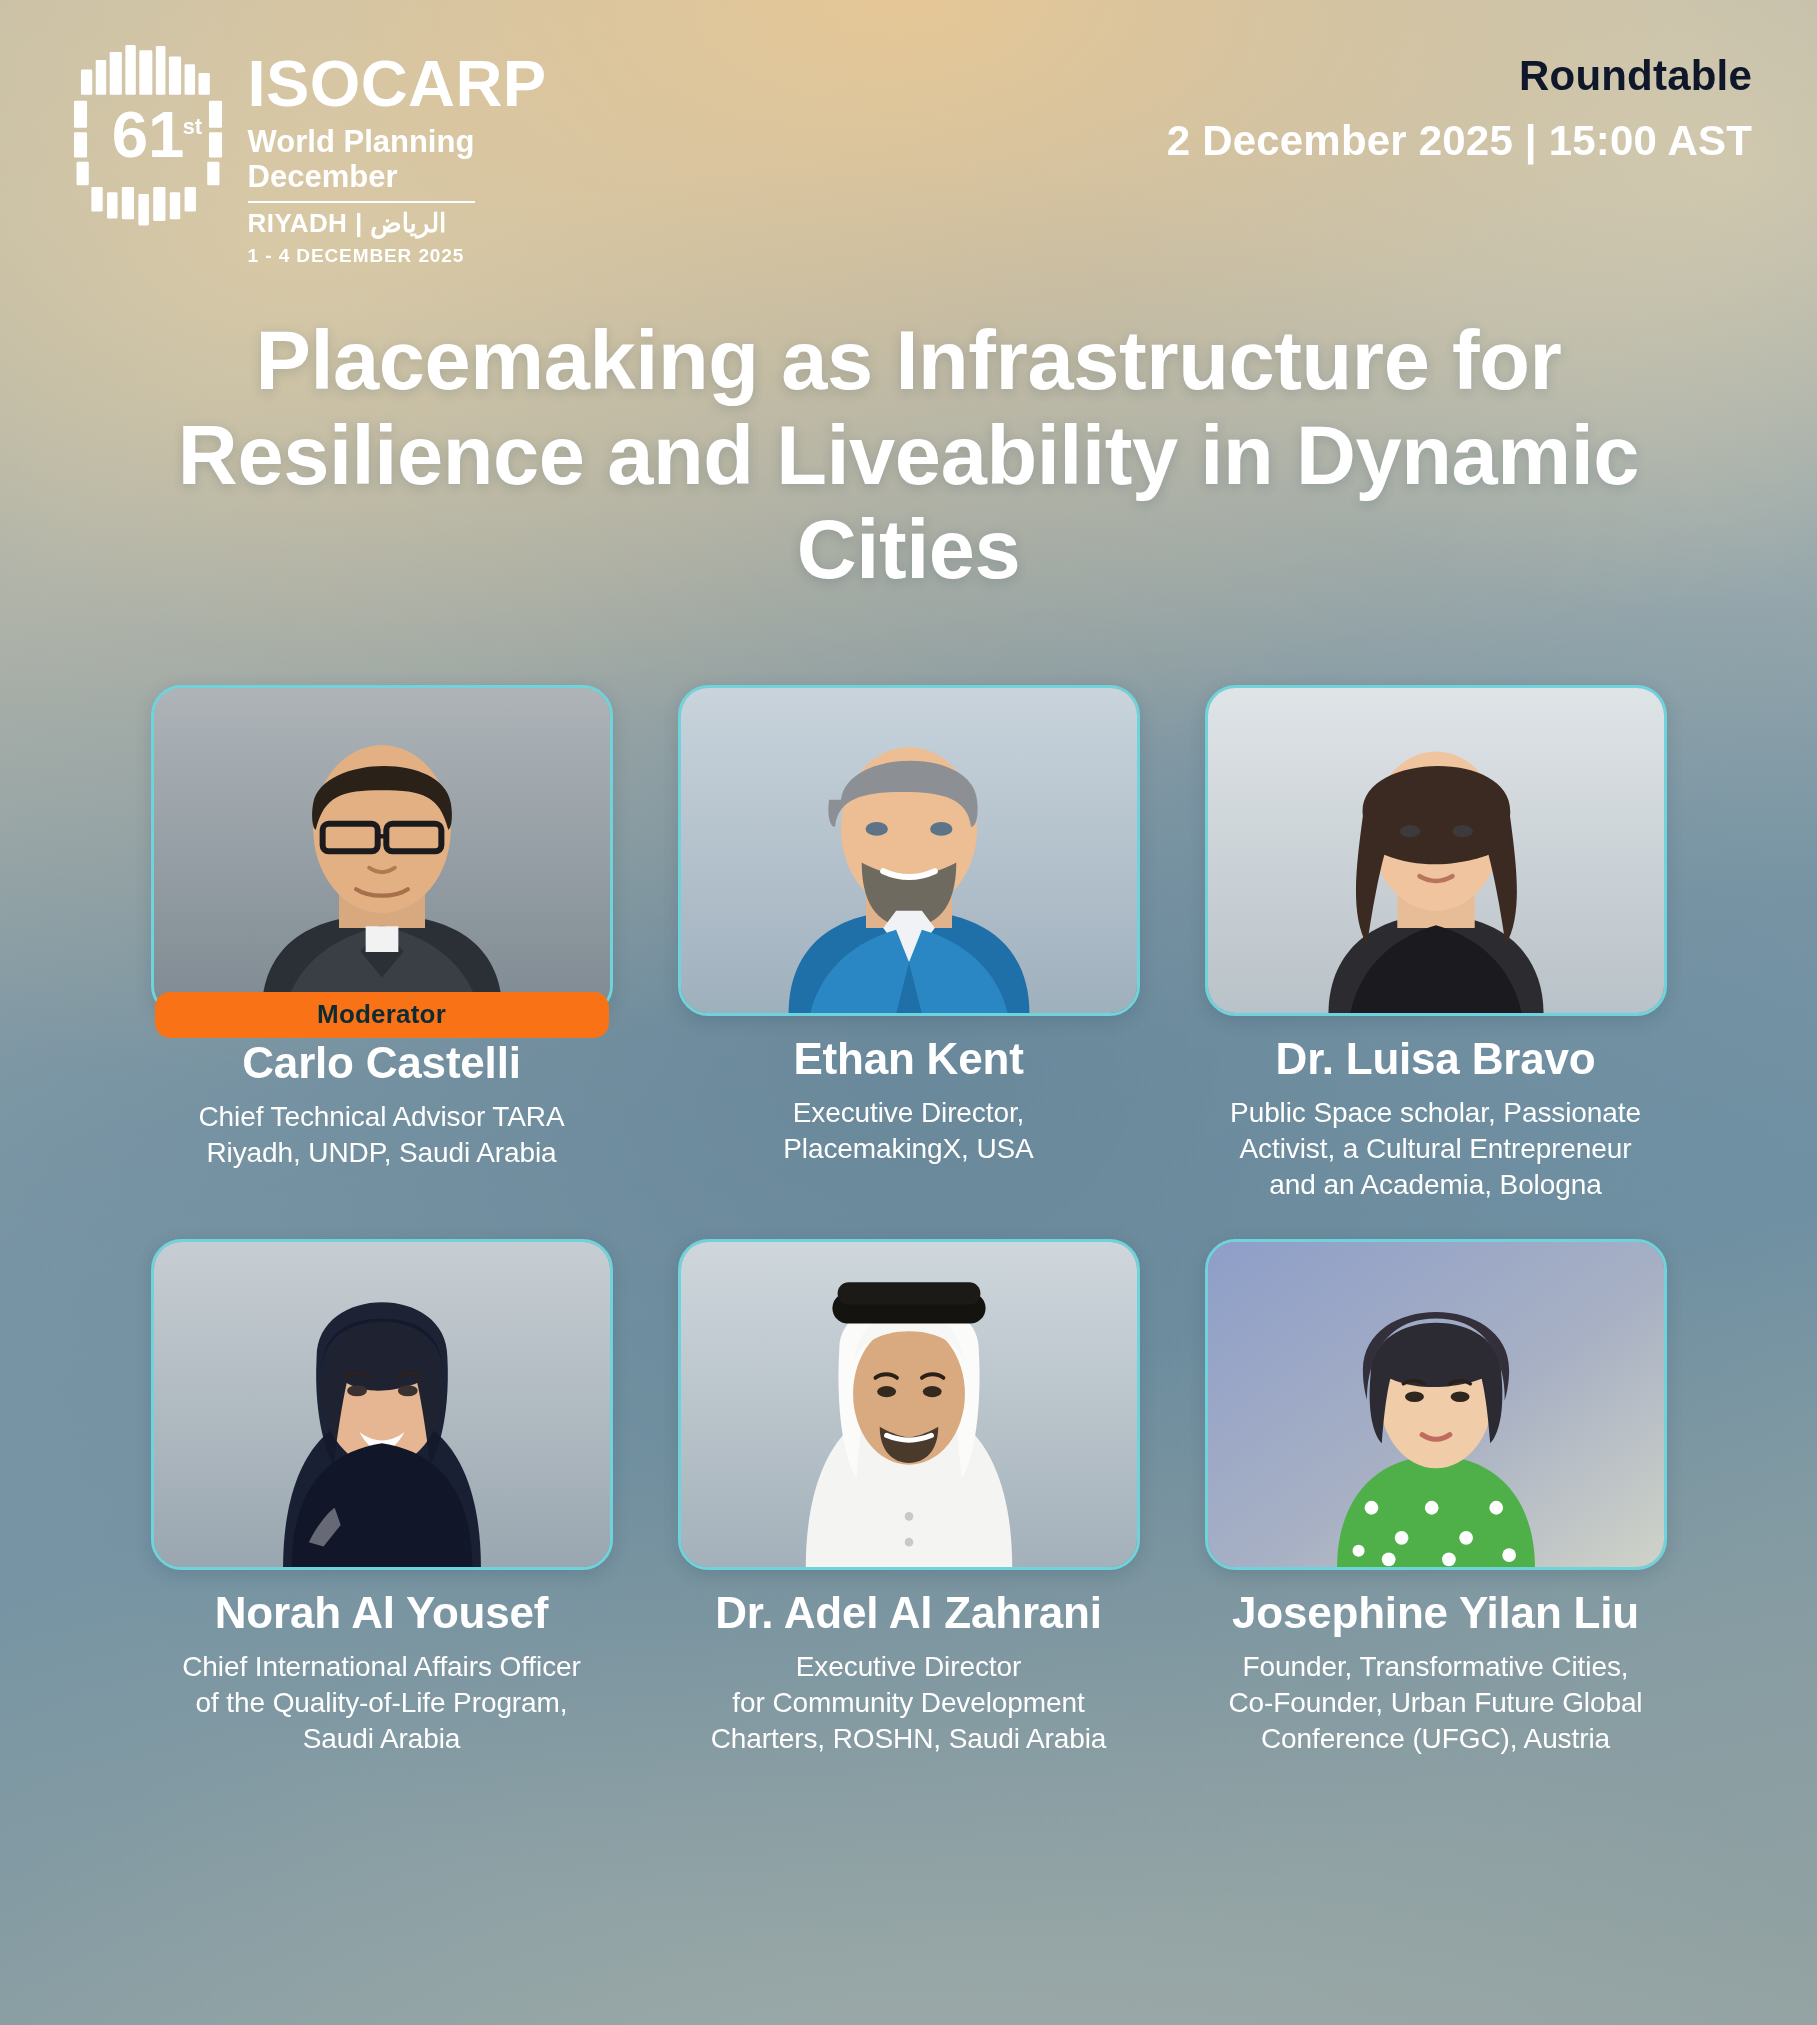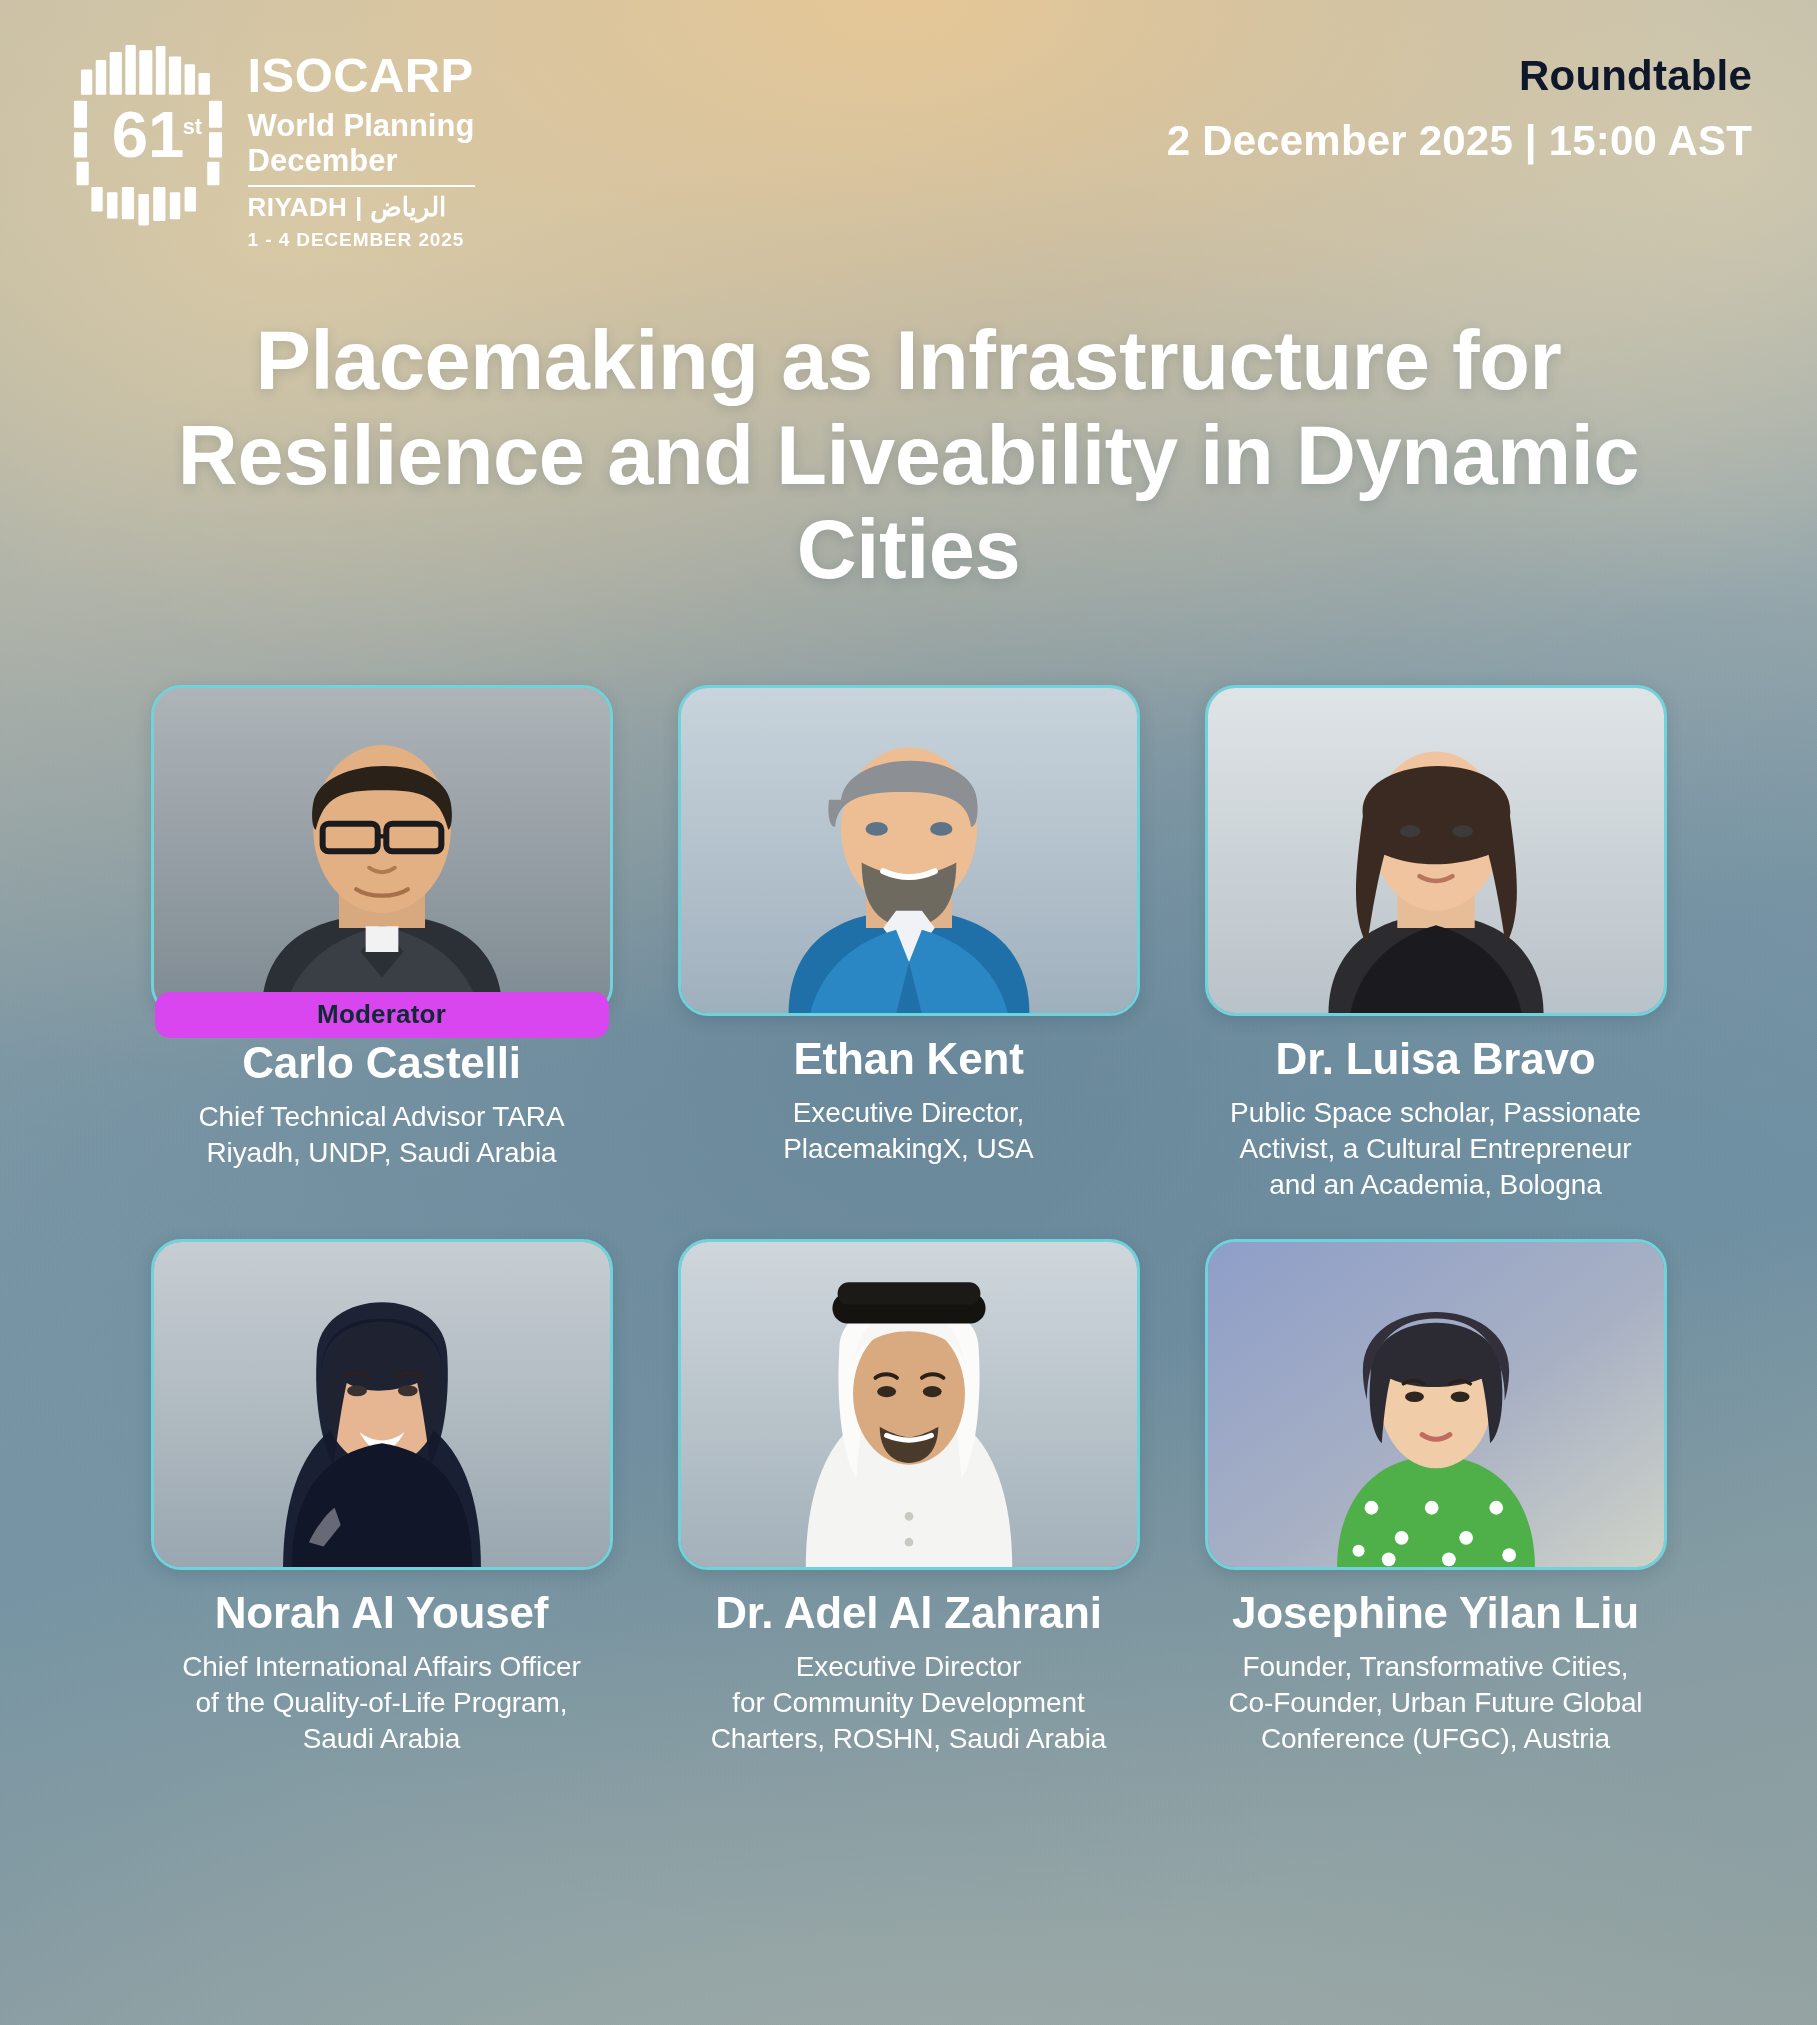--- a/index.html
+++ b/index.html
@@ -36,21 +36,21 @@
   }
   .logo-block { display: flex; align-items: flex-start; gap: 16.6px; }
   .logo-mark {
     width: 166px; height: 196px;
     position: relative;
     flex: 0 0 auto;
   }
   .logo-mark svg { width: 100%; height: 100%; display: block; }
   .logo-text { padding-top: 12.2px; }
   .logo-text .l1 {
-    font-size: 49px; font-weight: 800; color: #ffffff; letter-spacing: 0.4px; line-height: 1.0;
+    font-size: 65px; font-weight: 800; color: #ffffff; letter-spacing: 0.4px; line-height: 1.0;
   }
   .logo-text .l2 {
     font-size: 31px; font-weight: 700; color: #ffffff; line-height: 1.12; margin-top: 9px;
   }
   .logo-text .l3 {
     font-size: 31px; font-weight: 700; color: #ffffff; line-height: 1.12;
   }
   .logo-divider {
     width: 227px; height: 2.2px; background: #ffffff; margin: 6.1px 0 5.2px 0;
   }
@@ -111,21 +111,21 @@
   .photo-frame svg { width: 100%; height: 100%; display: block; }
   .badge-wrap {
     width: 462px;
     display: flex;
     justify-content: center;
     margin-top: -24.4px;
     position: relative;
     z-index: 5;
   }
   .badge {
-    background: #d946ef;
+    background: #f97316;
     color: #0e2b33;
     font-size: 26px;
     font-weight: 800;
     padding: 7.8px 0;
     width: 454px;
     text-align: center;
     border-radius: 15px;
     letter-spacing: 0.2px;
   }
   .sp-name {

